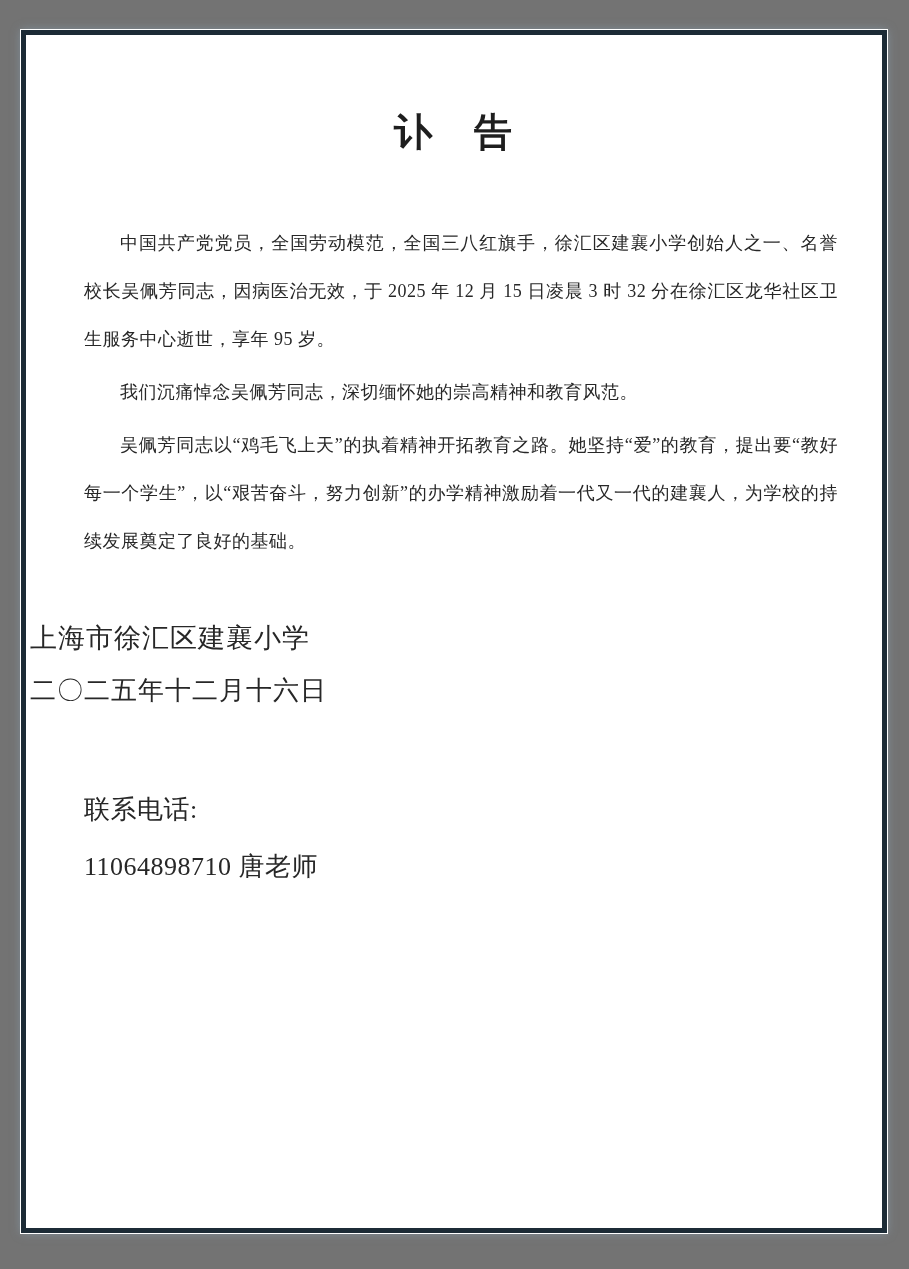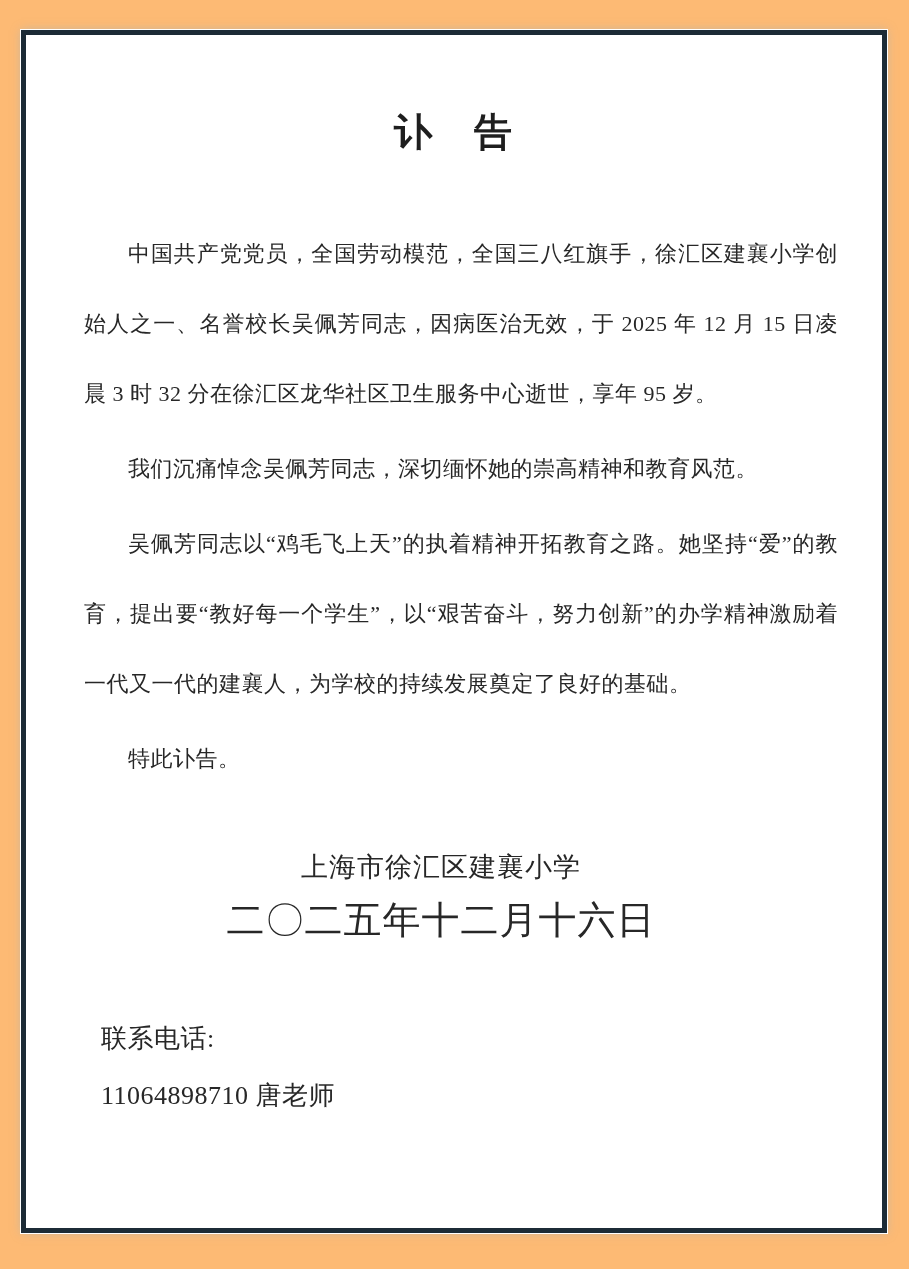--- a/index.html
+++ b/index.html
@@ -7,21 +7,21 @@
     margin: 0; padding: 0;
     width: 909px; height: 1269px;
     background: #fdfdfd;
     font-family: "Liberation Serif", "DejaVu Serif", serif;
     color: #272727;
     overflow: hidden;
   }
   .sheet {
     position: relative;
     width: 909px; height: 1269px;
-    background: #fdba74;
+    background: #737373;
   }
   .frame {
     position: absolute;
     left: 21px; top: 30px;
     width: 866px; height: 1203px;
     border: 5px solid #1c2b36;
     background: #ffffff;
     box-shadow: 0 0 0 1px #ffffff, 0 0 9px rgba(150, 182, 205, 0.5);
   }
   .title {
@@ -31,63 +31,61 @@
     font-weight: bold;
     letter-spacing: 2px;
     color: #1e1e1e;
     line-height: 50px;
   }
   .body-text {
     margin: 62px 44px 0 58px;
   }
   .body-text p {
     margin: 0 0 5px 0;
-    font-size: 22px;
-    line-height: 70px;
+    font-size: 18px;
+    line-height: 48px;
     text-indent: 2em;
     text-align: justify;
     letter-spacing: 0.5px;
   }
   .signature {
     margin: 48px 30px 0 4px;
-    text-align: center;
+    text-align: left;
   }
   .signature .org {
     font-size: 27px;
     line-height: 50px;
     letter-spacing: 1px;
   }
   .signature .date {
-    font-size: 38px;
+    font-size: 26px;
     line-height: 56px;
     letter-spacing: 1px;
   }
   .contact {
     margin: 62px 44px 0 58px;
   }
   .contact div {
     font-size: 26px;
     line-height: 57px;
     letter-spacing: 0.5px;
-    margin-left: 17px;
   }
 </style>
 </head>
 <body>
 
 <div class="sheet">
   <div class="frame">
 
     <h1 class="title">讣　告</h1>
 
     <div class="body-text">
       <p>中国共产党党员，全国劳动模范，全国三八红旗手，徐汇区建襄小学创始人之一、名誉校长吴佩芳同志，因病医治无效，于 2025 年 12 月 15 日凌晨 3 时 32 分在徐汇区龙华社区卫生服务中心逝世，享年 95 岁。</p>
       <p>我们沉痛悼念吴佩芳同志，深切缅怀她的崇高精神和教育风范。</p>
       <p>吴佩芳同志以“鸡毛飞上天”的执着精神开拓教育之路。她坚持“爱”的教育，提出要“教好每一个学生”，以“艰苦奋斗，努力创新”的办学精神激励着一代又一代的建襄人，为学校的持续发展奠定了良好的基础。</p>
-      <p>特此讣告。</p>
     </div>
 
     <div class="signature">
       <div class="org">上海市徐汇区建襄小学</div>
       <div class="date">二〇二五年十二月十六日</div>
     </div>
 
     <div class="contact">
       <div>联系电话:</div>
       <div>11064898710 唐老师</div>

